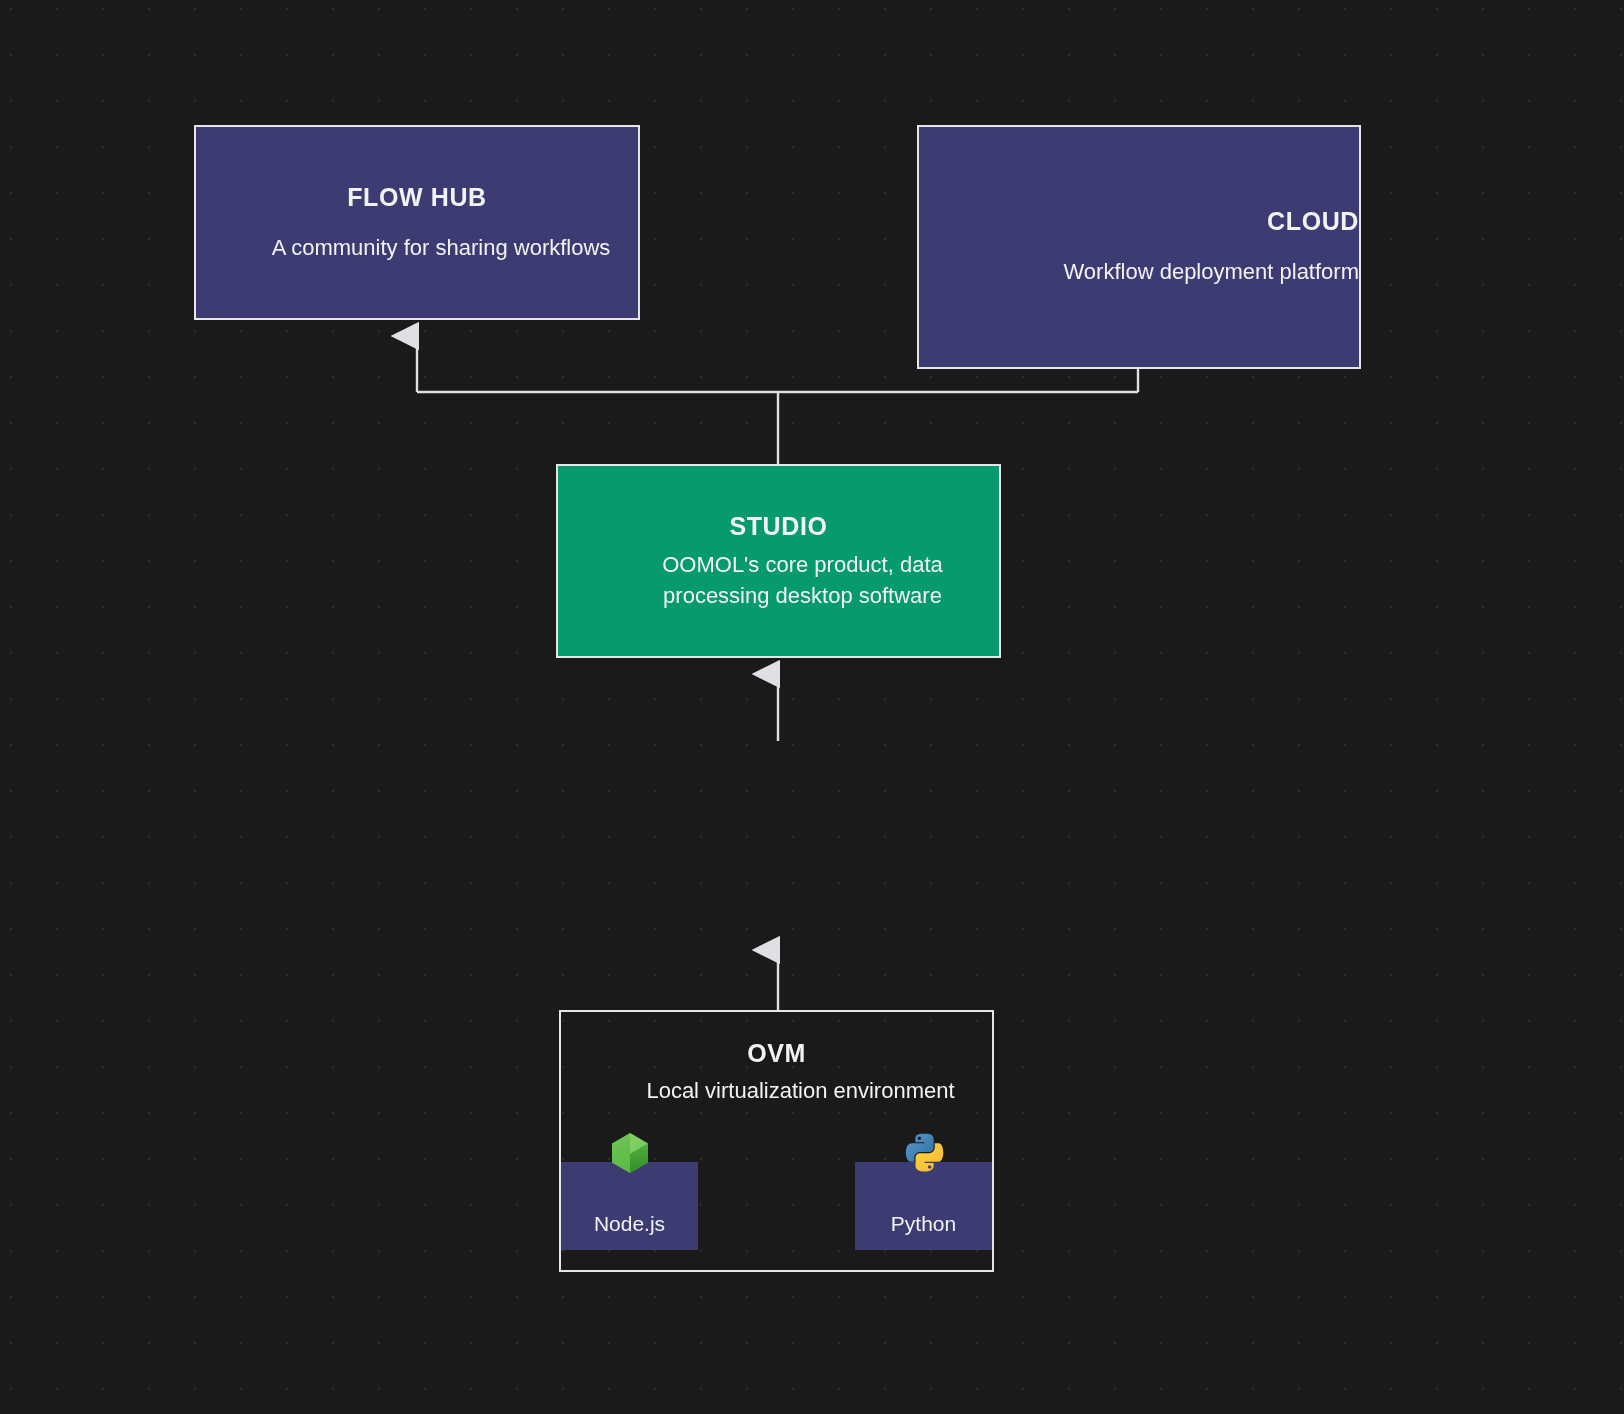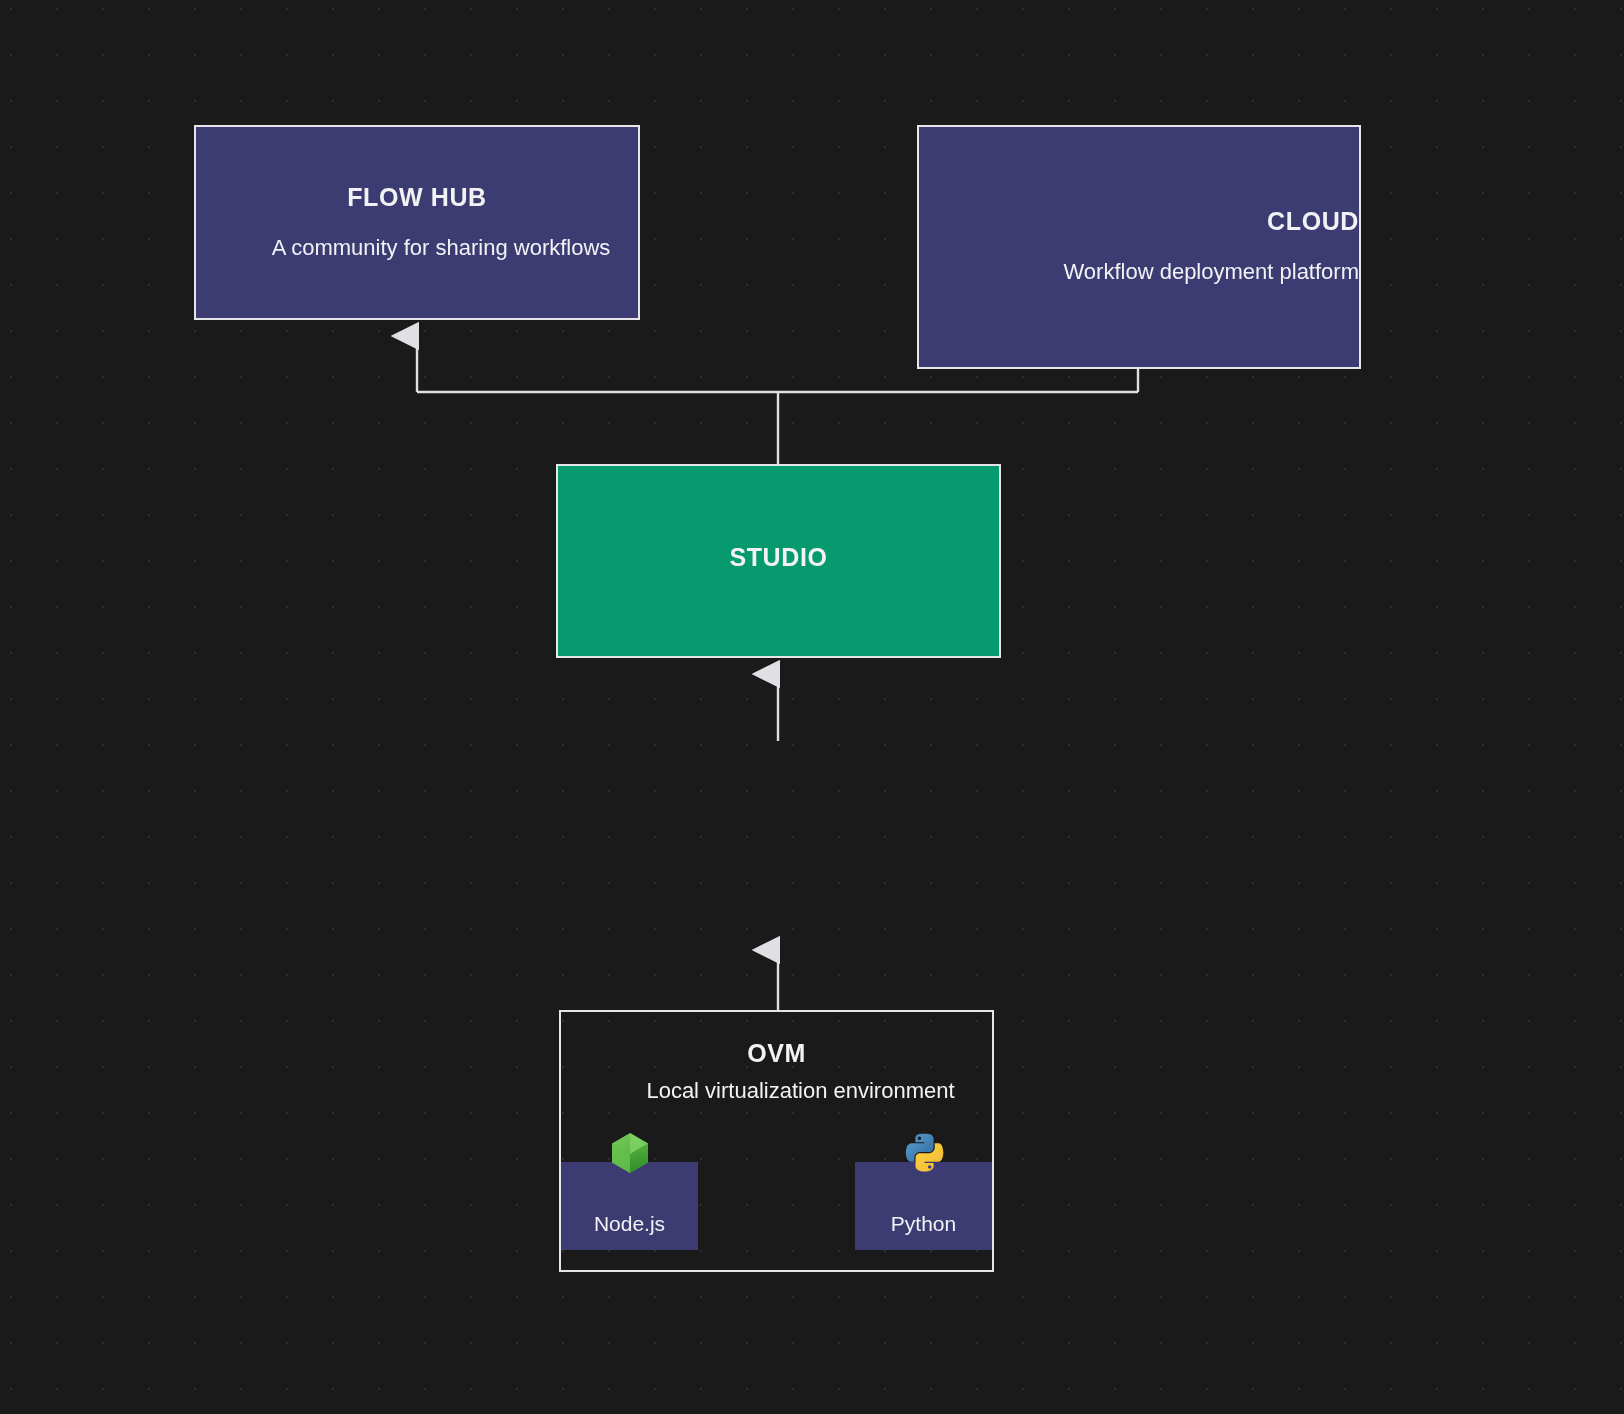--- a/index.html
+++ b/index.html
@@ -141,20 +141,21 @@
     <div class="node-desc">A community for sharing workflows</div>
   </div>
 
   <div class="node node-purple" id="node-cloud">
     <div class="node-title">CLOUD</div>
     <div class="node-desc">Workflow deployment platform</div>
   </div>
 
   <div class="node node-green" id="node-studio">
     <div class="node-title">STUDIO</div>
+    <div class="node-desc">OOMOL's core product, data processing desktop software</div>
   </div>
 
 
   <div class="node node-hollow" id="node-ovm">
     <div class="node-title">OVM</div>
     <div class="node-desc">Local virtualization environment</div>
 
     <div class="runtime-row">
 
       <div class="runtime-box">

